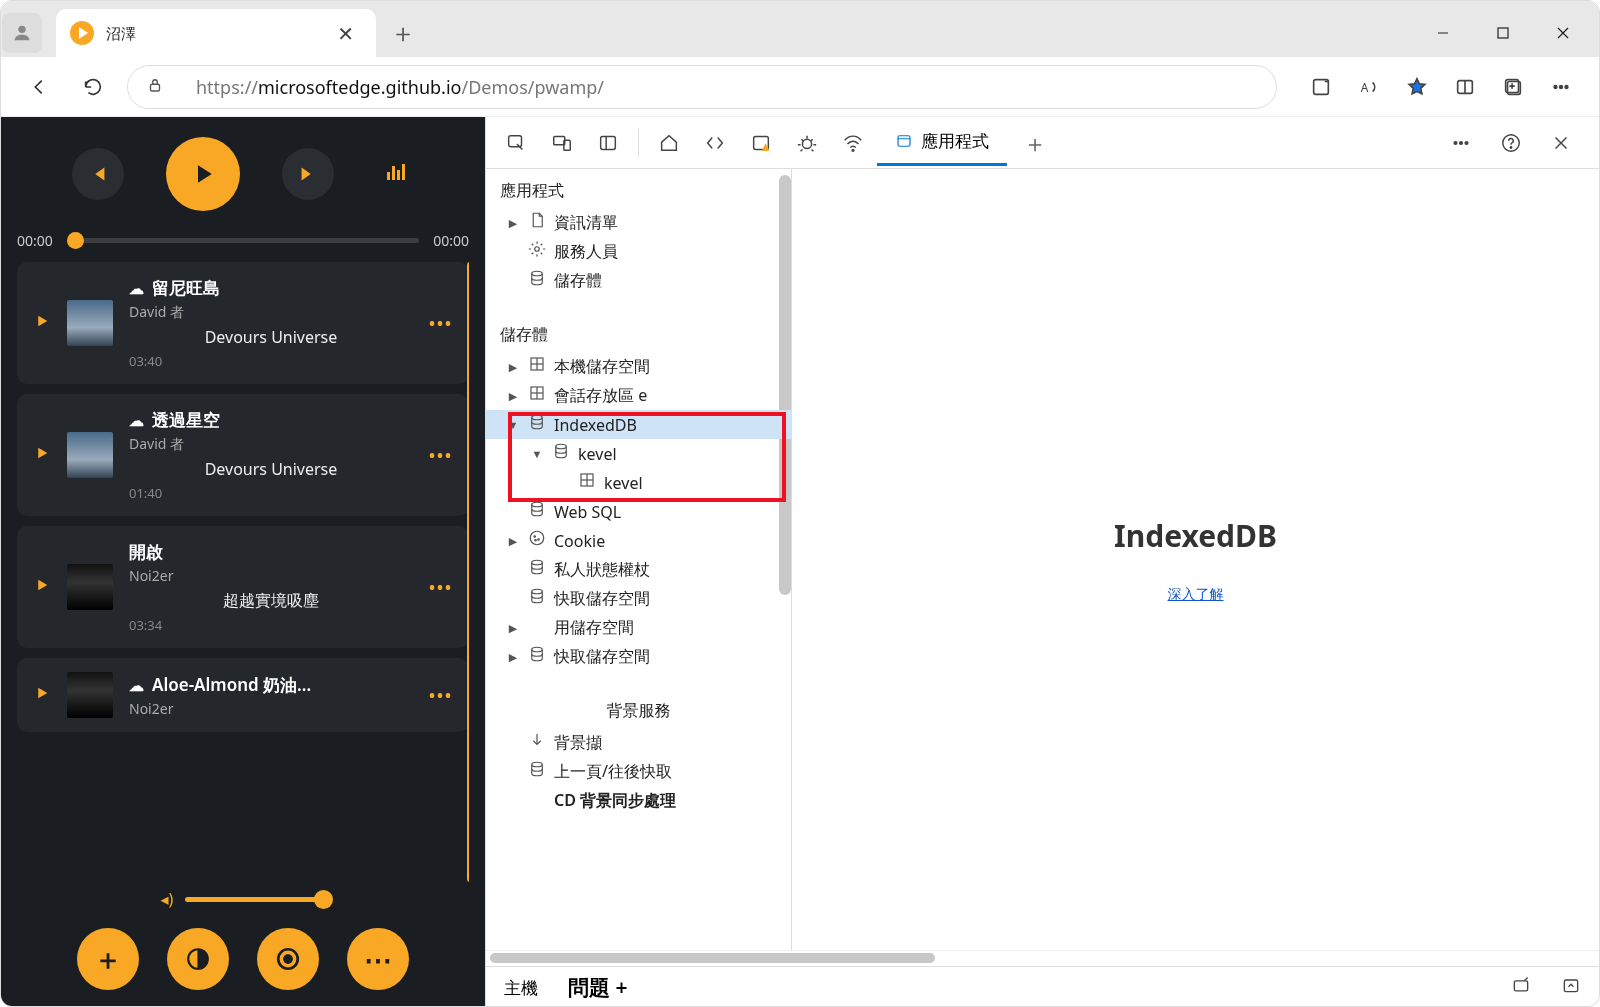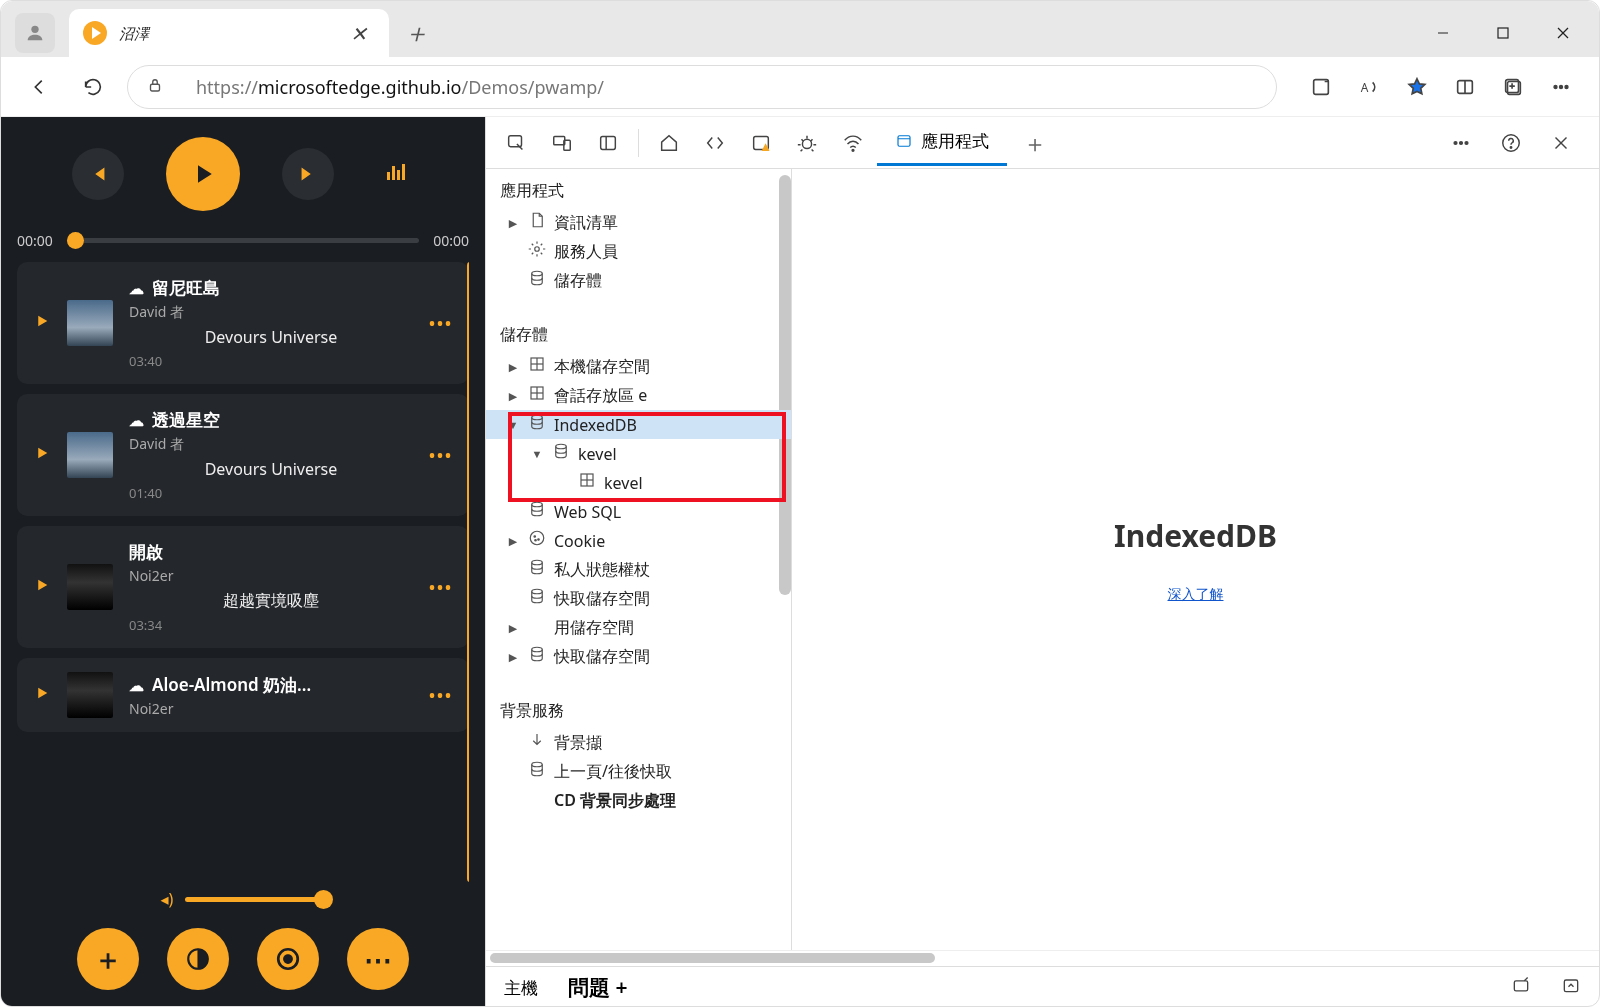--- a/index.html
+++ b/index.html
@@ -1,19 +1,19 @@
 <!DOCTYPE html>
 <html><head>
 <meta charset="utf-8">
 <style>
 * { box-sizing: border-box; margin: 0; padding: 0; font-family: "Segoe UI", system-ui, sans-serif; }
 body { width: 1600px; height: 1007px; background: #fff; overflow: hidden; border: 1px solid #ddd; border-radius: 12px; }
 
 
-.titlebar { height: 56px; background: #e8e8e8; display: flex; align-items: flex-end; padding: 8px 0 0 14px; border-radius: 12px 12px 0 0; font-style: italic; }
+.titlebar { height: 56px; background: #e8e8e8; display: flex; align-items: flex-end; padding: 8px 0 0 1px; border-radius: 12px 12px 0 0; }
 .profile-btn { width: 40px; height: 40px; border-radius: 8px; background: #ddd; display:flex; align-items:center; justify-content:center; margin-right: 14px; margin-bottom:4px;}
 .profile-btn svg { width:22px; height:22px; fill:#888;}
 .tab { height: 48px; background: #fff; border-radius: 10px 10px 0 0; display: flex; align-items: center; padding: 0 14px; gap: 12px; min-width: 320px; }
 .tab .favicon { width:24px; height:24px; border-radius:50%; background:#f9a826; display:flex; align-items:center; justify-content:center;}
 .tab .favicon::after{content:"";border-left:9px solid #fff;border-top:6px solid transparent;border-bottom:6px solid transparent;margin-left:3px;}
 .tab .title { font-size: 15px; color:#222; flex:1;}
 .tab .close { font-size: 20px; color:#444; padding:4px 8px; cursor:pointer;}
 .newtab-btn { font-size: 26px; color:#555; padding: 0 14px; margin-bottom:6px; cursor:pointer;}
 .win-controls { margin-left:auto; display:flex; gap:4px; margin-bottom:4px; margin-right:8px;}
 .win-controls div { width:56px; height:40px; display:flex; align-items:center; justify-content:center; font-size:14px; cursor:pointer;}
@@ -519,21 +519,21 @@
             <div class="node">
               <span class="tw">▶</span>
               <span class="nicon"><svg viewBox="0 0 24 24">
                   <ellipse cx="12" cy="6" rx="7" ry="3"></ellipse>
                   <path d="M5 6v12c0 1.7 3 3 7 3s7-1.3 7-3V6"></path>
                   <path d="M5 12c0 1.7 3 3 7 3s7-1.3 7-3"></path>
                 </svg></span>
               <span>快取儲存空間</span>
             </div>
           </div>
-        <div class="sect" style="margin-top:18px;">背景服務</div>
+        <div class="sect" style="margin-top:18px;text-align:center;">背景服務</div>
         <div id="bgItems">
             <div class="node">
               <span class="tw"></span>
               <span class="nicon"><svg viewBox="0 0 24 24">
                   <path d="M12 4v14M7 13l5 5 5-5"></path>
                 </svg></span>
               <span style="">背景擷</span>
             </div>
             <div class="node">
               <span class="tw"></span>

